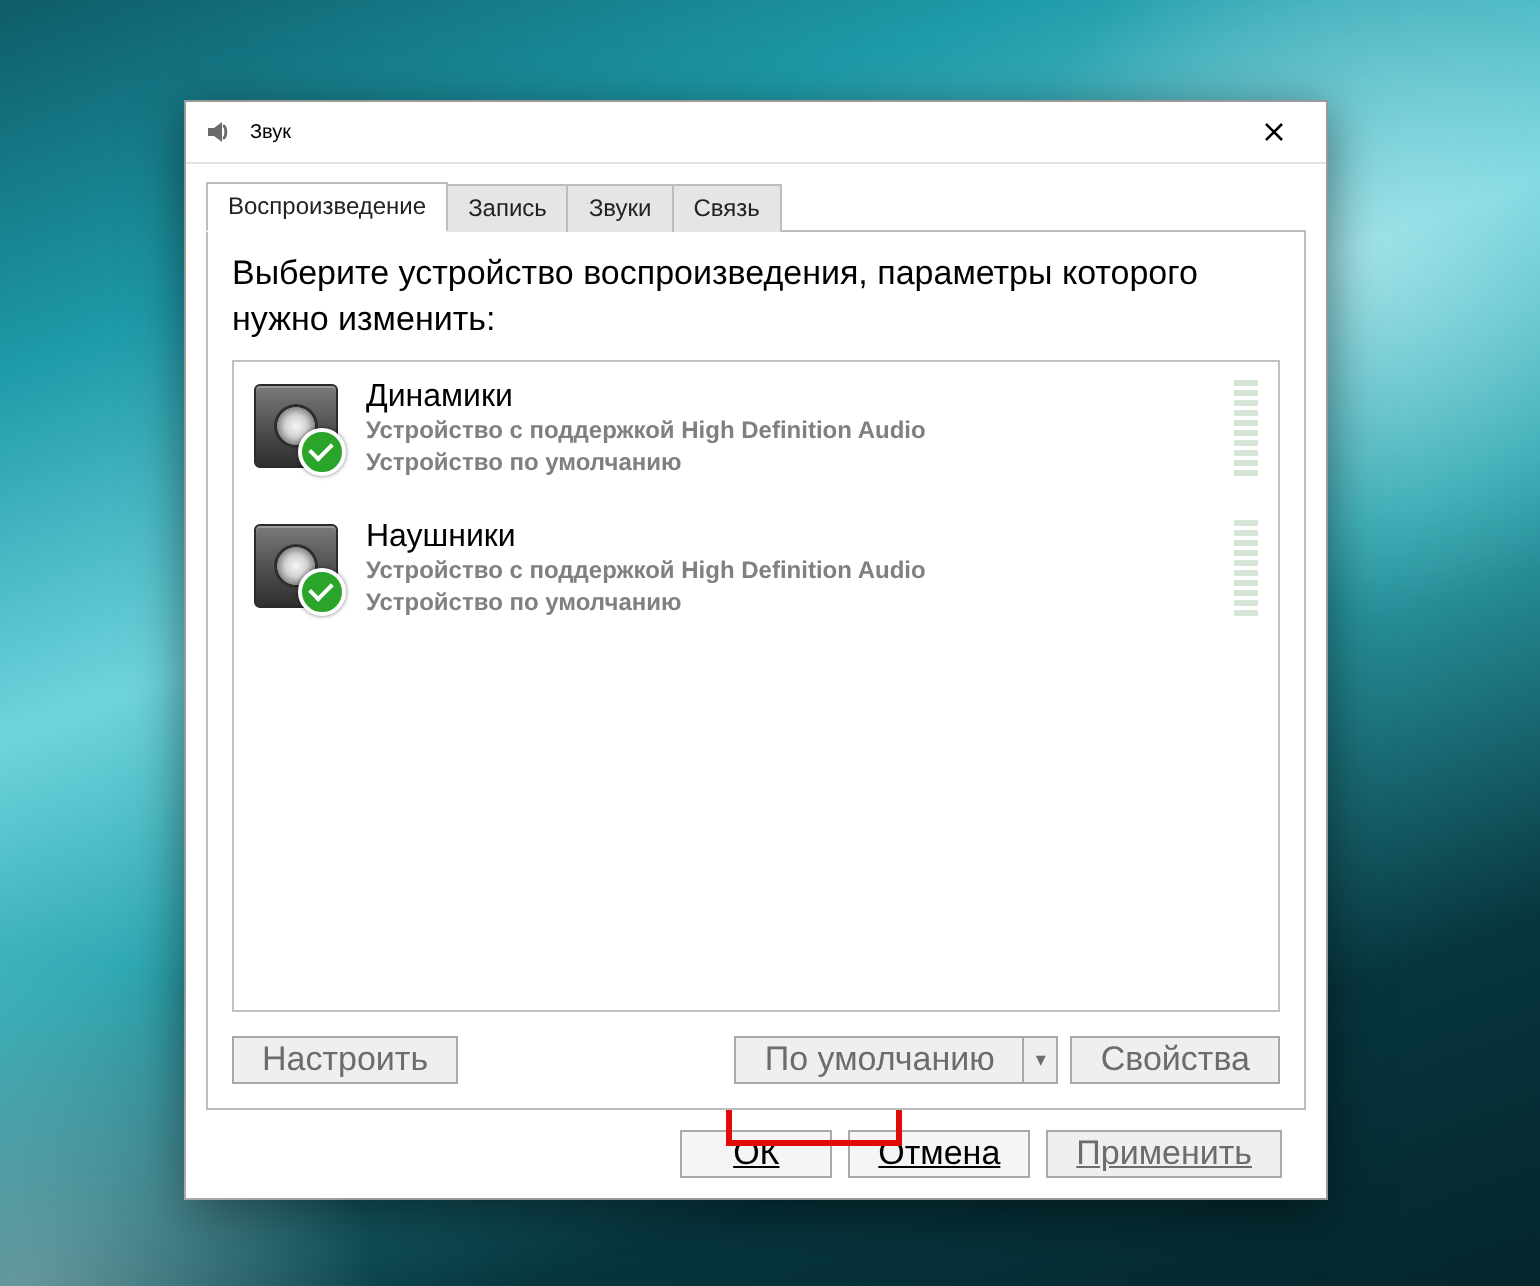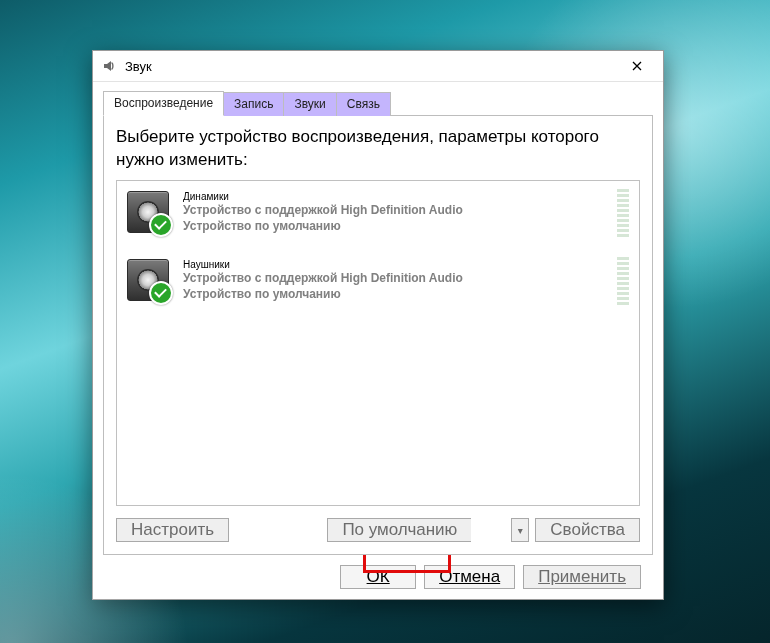--- a/index.html
+++ b/index.html
@@ -47,21 +47,21 @@
     align-items: center;
     padding: 0 6px 0 8px;
     background: #ffffff;
     border-bottom: 1px solid #e3e3e3;
   }
   .titlebar .icon-slot {
     width: 16px; height: 16px;
     margin-right: 8px;
     display: flex; align-items: center; justify-content: center;
   }
-  .titlebar .title  { flex: 1; color: #000; font-size: 13px; }
+  .titlebar .title  { flex: 1; color: #000; font-size: 10px; }
   .titlebar .close  {
     width: 40px; height: 28px;
     display: flex; align-items: center; justify-content: center;
     font-size: 14px; color: #000;
   }
 
   .client {
     flex: 1;
     padding: 8px 10px 10px 10px;
     display: flex;
@@ -73,21 +73,21 @@
     display: flex;
     align-items: flex-end;
     gap: 0;
     position: relative;
     z-index: 2;
   }
   .tab {
     border: 1px solid #bdbdbd;
     border-bottom: none;
     padding: 4px 10px 5px 10px;
-    background: #c4b5fd;
+    background: #e5e5e5;
     font-size: 12px;
     color: #222;
     position: relative;
     top: 1px;
     margin-right: -1px;
     cursor: default;
   }
   .tab.active {
     background: #ffffff;
     border-bottom: 1px solid #ffffff;
@@ -165,21 +165,21 @@
     content:"";
     position:absolute;
     left:4px; top:5px;
     width:9px; height:5px;
     border-left:2.5px solid #fff;
     border-bottom:2.5px solid #fff;
     transform:rotate(-45deg);
   }
 
   .device-text { flex:1; min-width:0; }
-  .device-title { color:#000; font-size:10px; line-height:1.2; }
+  .device-title { color:#000; font-size:16px; line-height:1.2; }
   .device-sub   { color:#808080; font-size:12px; line-height:1.3;font-weight:bold; }
 
   .level-meter {
     width: 12px;
     display:flex;
     flex-direction: column-reverse;
     gap:2px;
   }
   .level-meter span{
     display:block;
@@ -205,21 +205,20 @@
     justify-content:center;
     cursor:default;
     text-align:center;
   }
   .btn.enabled { color:#000; background:#f5f5f5; }
   .spacer { flex:1; }
 
   .dropdown-btn {
     display:inline-flex;
     align-items:stretch;
-    gap:40px;
   }
   .dropdown-btn .btn { border-right:none; }
   .dropdown-btn .drop {
     width:16px;
     border:1px solid #a9a9a9;
     background:#efefef;
     display:flex; align-items:center; justify-content:center;
     color:#6c6c6c;
     font-size:10px;
   }

